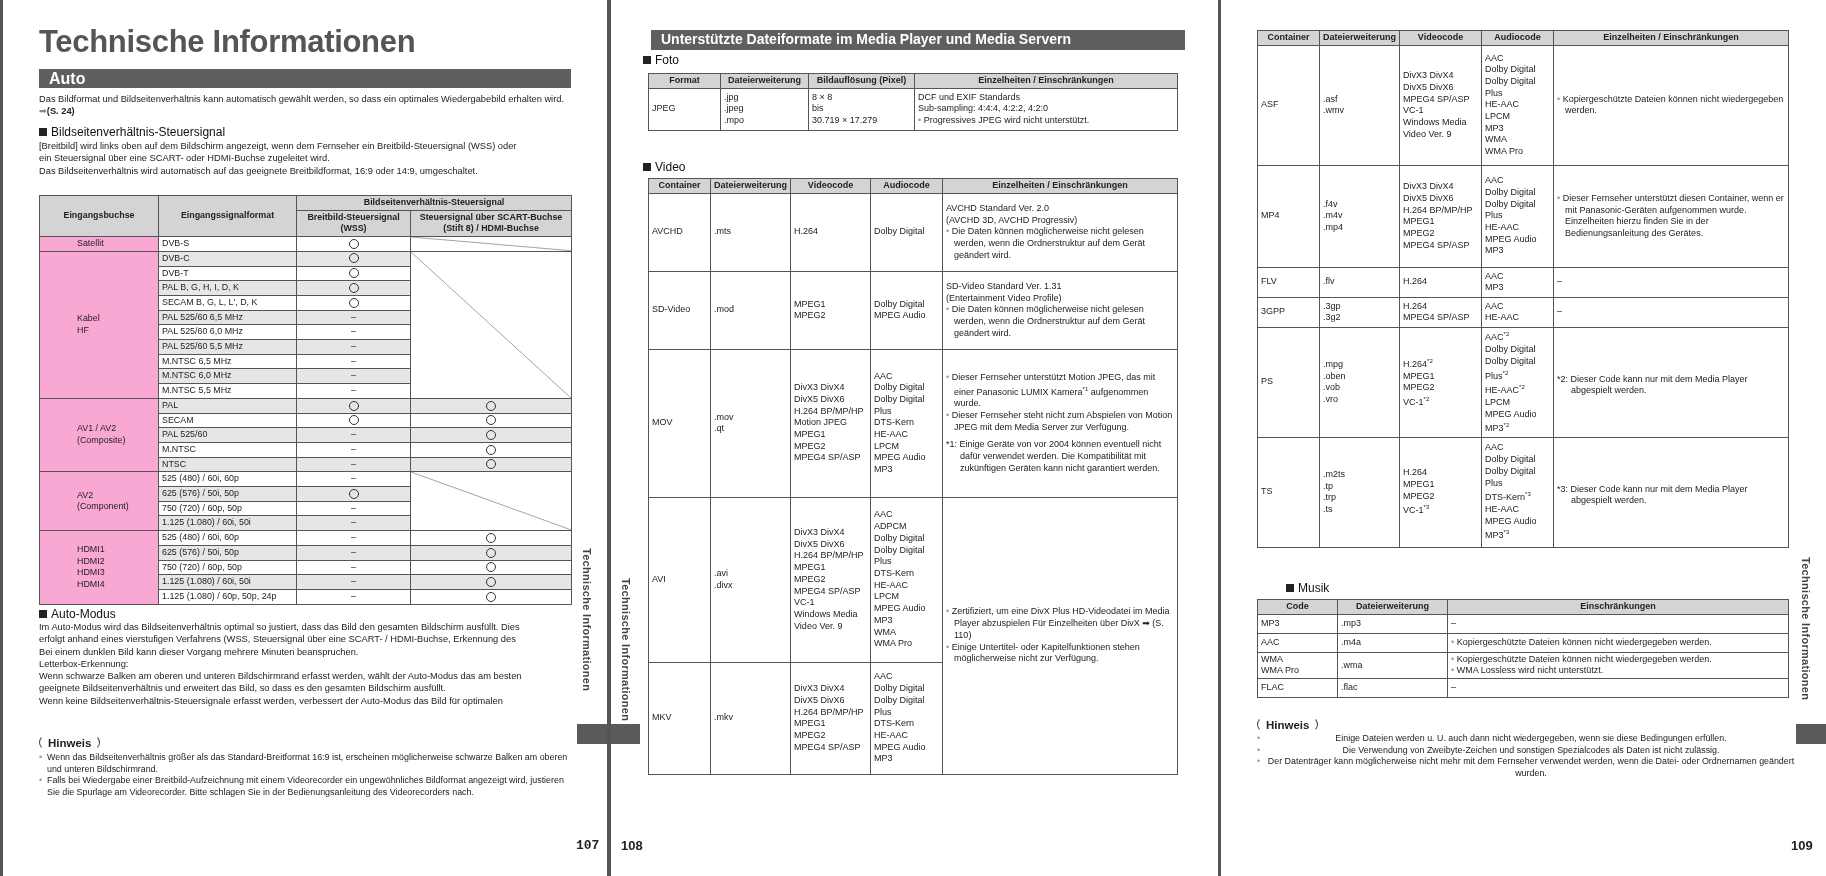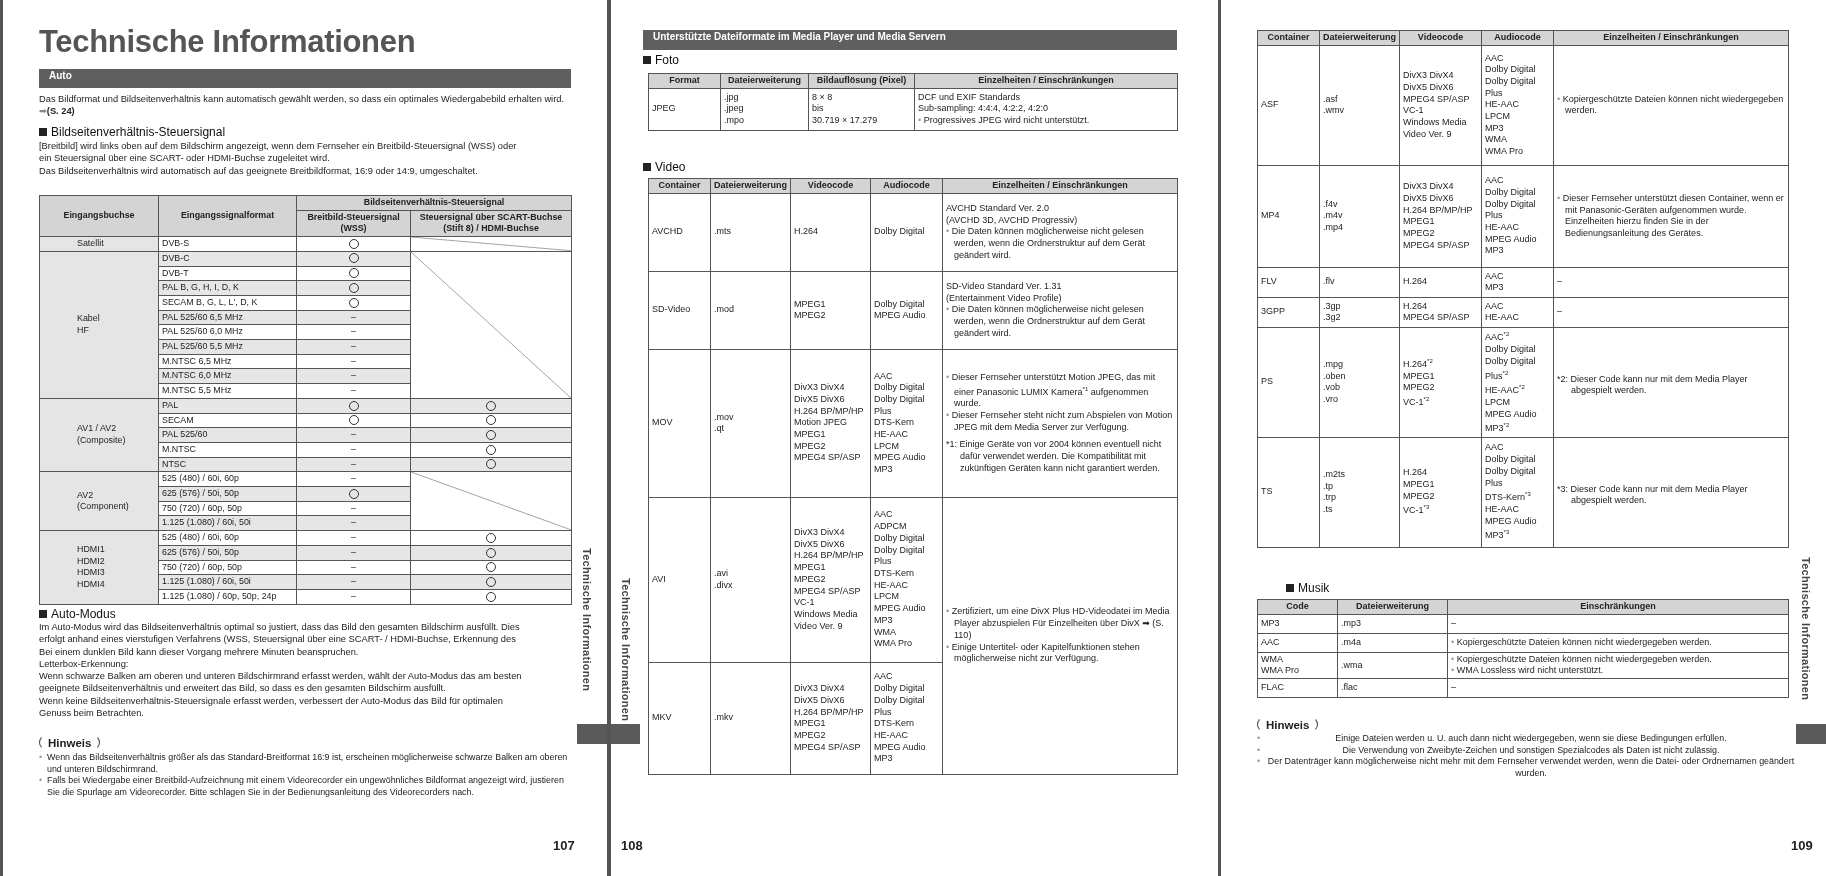--- a/index.html
+++ b/index.html
@@ -5,33 +5,33 @@
   * { box-sizing: border-box; margin: 0; padding: 0; }
   html, body { width: 1826px; height: 876px; background: #ffffff; overflow: hidden; }
   body { font-family: "Liberation Sans", sans-serif; color: #222; position: relative; }
   .page { position: absolute; top: 0; height: 876px; background: #fff; }
   #p107 { left: 0; width: 607px; border-left: 3px solid #555; }
   #p108 { left: 607px; width: 611px; border-left: 4px solid #555; }
   #p109 { left: 1218px; width: 608px; border-left: 3px solid #555; }
 
   .big-title { position: absolute; left: 36px; top: 24px; font-size: 31px; font-weight: bold; color: #555; letter-spacing: -0.3px; }
   .section-bar { position: absolute; background: #5f5f5f; color: #fff; font-weight: bold; }
-  .sec-auto { left: 36px; top: 69px; width: 532px; height: 19px; font-size: 10px; padding: 1px 10px; }
-  .sec-media { left: 32px; top: 30px; width: 534px; height: 20px; font-size: 10px; padding: 1px 10px; }
+  .sec-auto { left: 36px; top: 69px; width: 532px; height: 19px; font-size: 16px; padding: 1px 10px; }
+  .sec-media { left: 40px; top: 30px; width: 534px; height: 20px; font-size: 14px; padding: 1px 10px; }
 
   .para { position: absolute; font-size: 9.3px; line-height: 12.3px; color: #222; }
   .sub-heading { position: absolute; font-size: 12px; font-weight: normal; color: #111; }
   .sub-heading .sq { display: inline-block; width: 8px; height: 8px; background: #222; margin-right: 4px; vertical-align: 0; }
   .ref { font-weight: bold; }
   .arrow { color: #888; }
 
   table { border-collapse: collapse; position: absolute; font-size: 9px; }
   td, th { border: 1px solid #555; padding: 1px 3px; vertical-align: middle; line-height: 11.7px; text-align: left; }
   th { background: #d4d4d4; font-weight: bold; text-align: center; }
-  .gray { background: #e5e5e5; padding-left: 37px; }
+  .gray { background: #f9a8d4; padding-left: 37px; }
   .center { text-align: center; }
   .circle { display: inline-block; width: 10px; height: 10px; border: 1px solid #333; border-radius: 50%; vertical-align: middle; }
   .dash { display: inline-block; }
 
   .hinweis { position: absolute; font-size: 11.5px; font-weight: bold; color: #222; padding: 0 8px; border: 1px solid #444; border-radius: 10px; border-top-color: transparent; border-bottom-color: transparent; height: 15px; line-height: 14px; }
   .bullet-list { position: absolute; font-size: 8.9px; line-height: 11.6px; list-style: none; }
   .bullet-list li { padding-left: 8px; position: relative; }
   .bullet-list li::before { content: "•"; position: absolute; left: 0; color: #999; }
 
   .side-tab-text { position: absolute; writing-mode: vertical-rl; font-size: 11px; font-weight: bold; color: #444; letter-spacing: 0.3px; }
@@ -224,32 +224,31 @@
     <span class="sq"></span><span>Auto-Modus</span>
   </div>
   <div class="para" id="auto-lines" style="left:36px; top:621px; width:540px;">
       <div>Im Auto-Modus wird das Bildseitenverhältnis optimal so justiert, dass das Bild den gesamten Bildschirm ausfüllt. Dies</div>
       <div>erfolgt anhand eines vierstufigen Verfahrens (WSS, Steuersignal über eine SCART- / HDMI-Buchse, Erkennung des</div>
       <div>Bei einem dunklen Bild kann dieser Vorgang mehrere Minuten beanspruchen.</div>
       <div>Letterbox-Erkennung:</div>
       <div>Wenn schwarze Balken am oberen und unteren Bildschirmrand erfasst werden, wählt der Auto-Modus das am besten</div>
       <div>geeignete Bildseitenverhältnis und erweitert das Bild, so dass es den gesamten Bildschirm ausfüllt.</div>
       <div>Wenn keine Bildseitenverhältnis-Steuersignale erfasst werden, verbessert der Auto-Modus das Bild für optimalen</div>
-      <div>Genuss beim Betrachten.</div>
     </div>
 
   <div class="hinweis" style="left:36px; top:735px;">Hinweis</div>
   <ul class="bullet-list" id="hinweis107" style="left:36px; top:752px; width:540px;">
       <li>Wenn das Bildseitenverhältnis größer als das Standard-Breitformat 16:9 ist, erscheinen möglicherweise schwarze Balken am oberen und unteren Bildschirmrand.</li>
       <li>Falls bei Wiedergabe einer Breitbild-Aufzeichnung mit einem Videorecorder ein ungewöhnliches Bildformat angezeigt wird, justieren Sie die Spurlage am Videorecorder. Bitte schlagen Sie in der Bedienungsanleitung des Videorecorders nach.</li>
     </ul>
 
   <div class="side-tab-text" style="left:578px; top:548px;">Technische Informationen</div>
   <div class="side-tab-block" style="left:574px; top:724px; width:32px; height:20px;"></div>
-  <div class="page-num" style="left:550px; top:838px;">107</div>
+  <div class="page-num" style="left:573px; top:838px;font-family:Liberation Mono, monospace;">107</div>
 </div>
 
 <div class="page" id="p108">
   <div class="side-tab-text" style="left:9px; top:578px;">Technische Informationen</div>
   <div class="side-tab-block" style="left:0; top:724px; width:29px; height:20px;"></div>
   <div class="page-num" style="left:10px; top:838px;">108</div>
 
   <div class="section-bar sec-media">Unterstützte Dateiformate im Media Player und Media Servern</div>
 
   <div class="sub-heading" style="left:32px; top:53px;">

